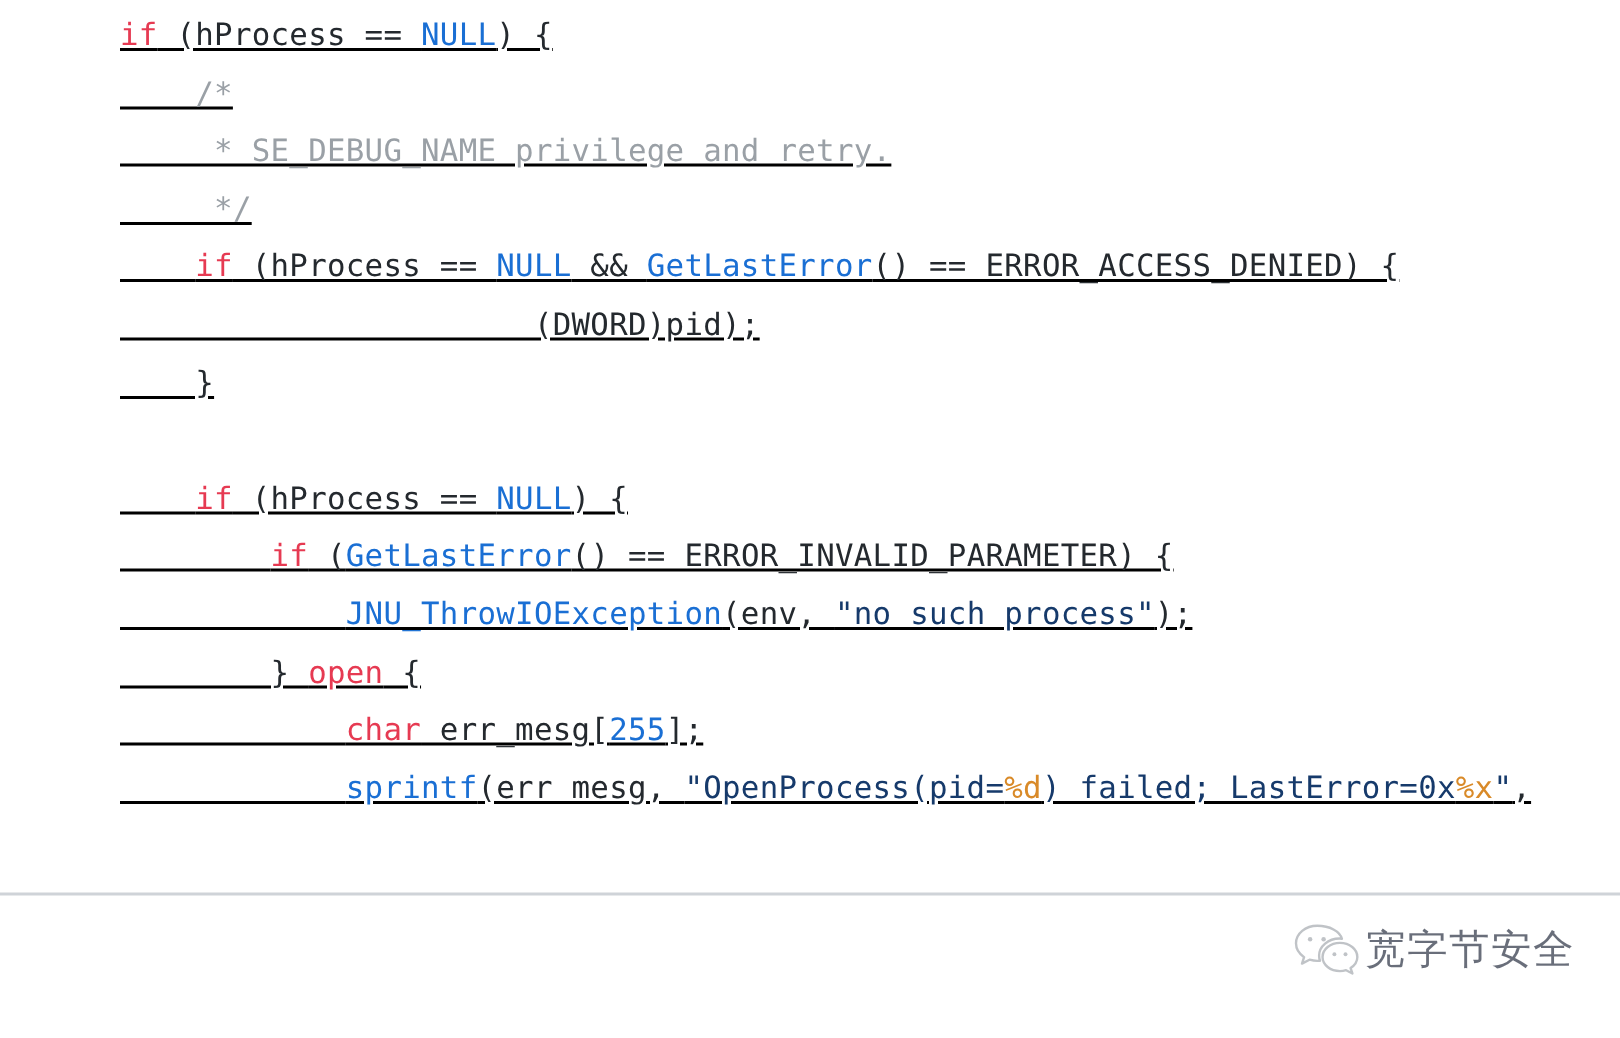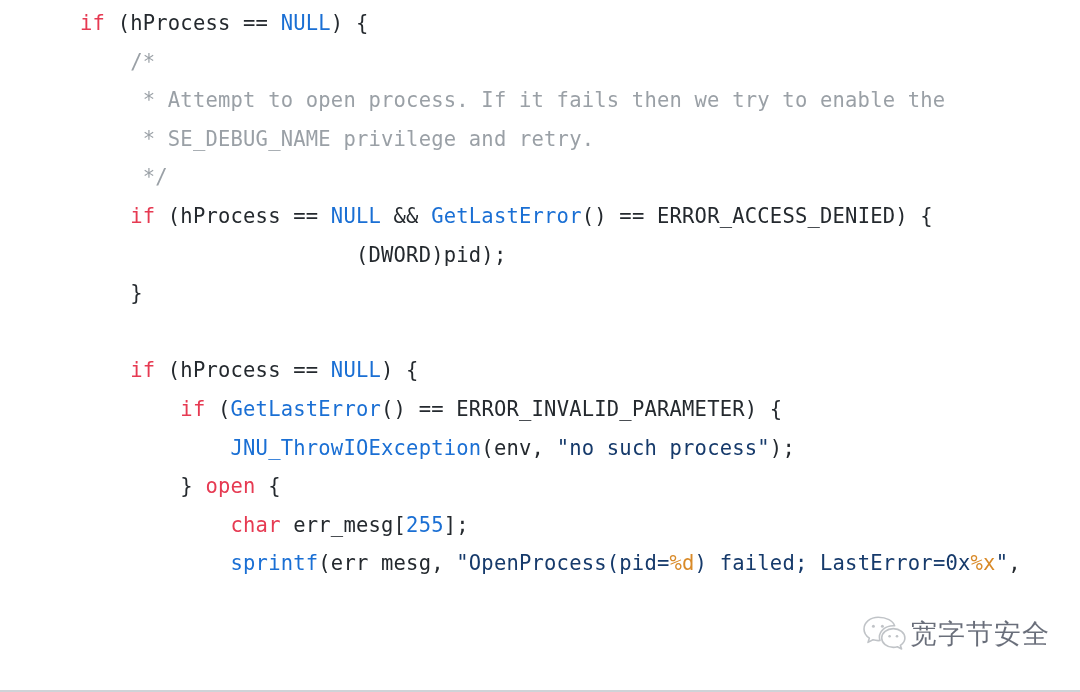--- a/index.html
+++ b/index.html
@@ -10,24 +10,25 @@
   body {
     width: 1080px;
     height: 692px;
     overflow: hidden;
     font-family: "DejaVu Sans Mono", "Liberation Mono", monospace;
   }
 
   #code-view {
     position: relative;
     width: 1080px;
-    height: 692px;
+    height: 597px;
     background: #ffffff;
     box-sizing: border-box;
     padding: 4px 0 0 0;
+    text-decoration: underline;
   }
 
   .code-line {
     height: 38.6px;
     line-height: 38.6px;
     font-size: 20.5px;
     letter-spacing: 0.2px;
     white-space: pre;
     padding-left: 80px;
     color: #24292e;
@@ -79,21 +80,20 @@
   }
 </style>
 </head>
 <body>
 
 <div id="code-view">
 
   <div id="code-lines">
       <div class="code-line"><span class="tok-kw">if</span><span class="tok-plain"> (hProcess == </span><span class="tok-const">NULL</span><span class="tok-plain">) {</span></div>
       <div class="code-line"><span class="tok-cmt">    /*</span></div>
-      <div class="code-line"><span class="tok-cmt">     * Attempt to open process. If it fails then we try to enable the</span></div>
       <div class="code-line"><span class="tok-cmt">     * SE_DEBUG_NAME privilege and retry.</span></div>
       <div class="code-line"><span class="tok-cmt">     */</span></div>
       <div class="code-line"><span class="tok-plain">    </span><span class="tok-kw">if</span><span class="tok-plain"> (hProcess == </span><span class="tok-const">NULL</span><span class="tok-plain"> &amp;&amp; </span><span class="tok-fn">GetLastError</span><span class="tok-plain">() == ERROR_ACCESS_DENIED) {</span></div>
       <div class="code-line"><span class="tok-plain">                      (DWORD)pid);</span></div>
       <div class="code-line"><span class="tok-plain">    }</span></div>
       <div class="code-line"><span class="tok-plain"></span></div>
       <div class="code-line"><span class="tok-plain">    </span><span class="tok-kw">if</span><span class="tok-plain"> (hProcess == </span><span class="tok-const">NULL</span><span class="tok-plain">) {</span></div>
       <div class="code-line"><span class="tok-plain">        </span><span class="tok-kw">if</span><span class="tok-plain"> (</span><span class="tok-fn">GetLastError</span><span class="tok-plain">() == ERROR_INVALID_PARAMETER) {</span></div>
       <div class="code-line"><span class="tok-plain">            </span><span class="tok-fn">JNU_ThrowIOException</span><span class="tok-plain">(env, </span><span class="tok-str">"no such process"</span><span class="tok-plain">);</span></div>
       <div class="code-line"><span class="tok-plain">        } </span><span class="tok-kw">open</span><span class="tok-plain"> {</span></div>

